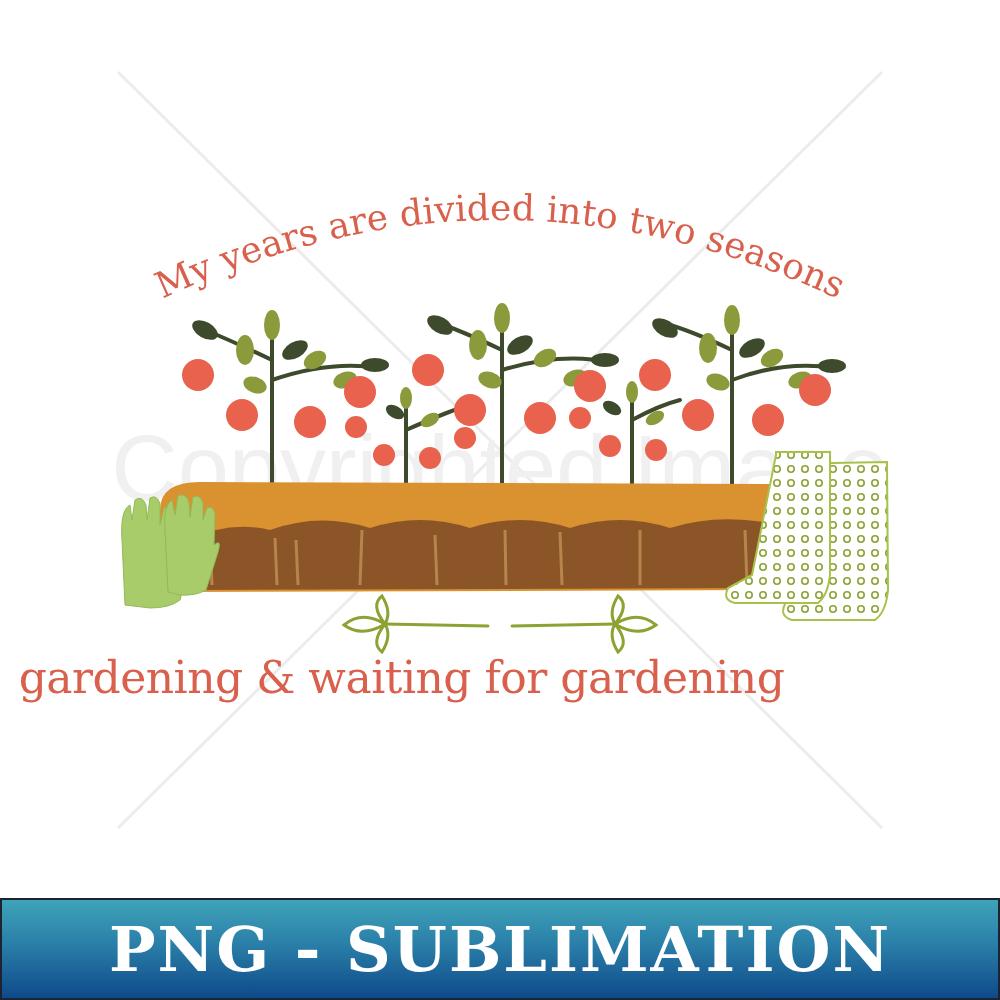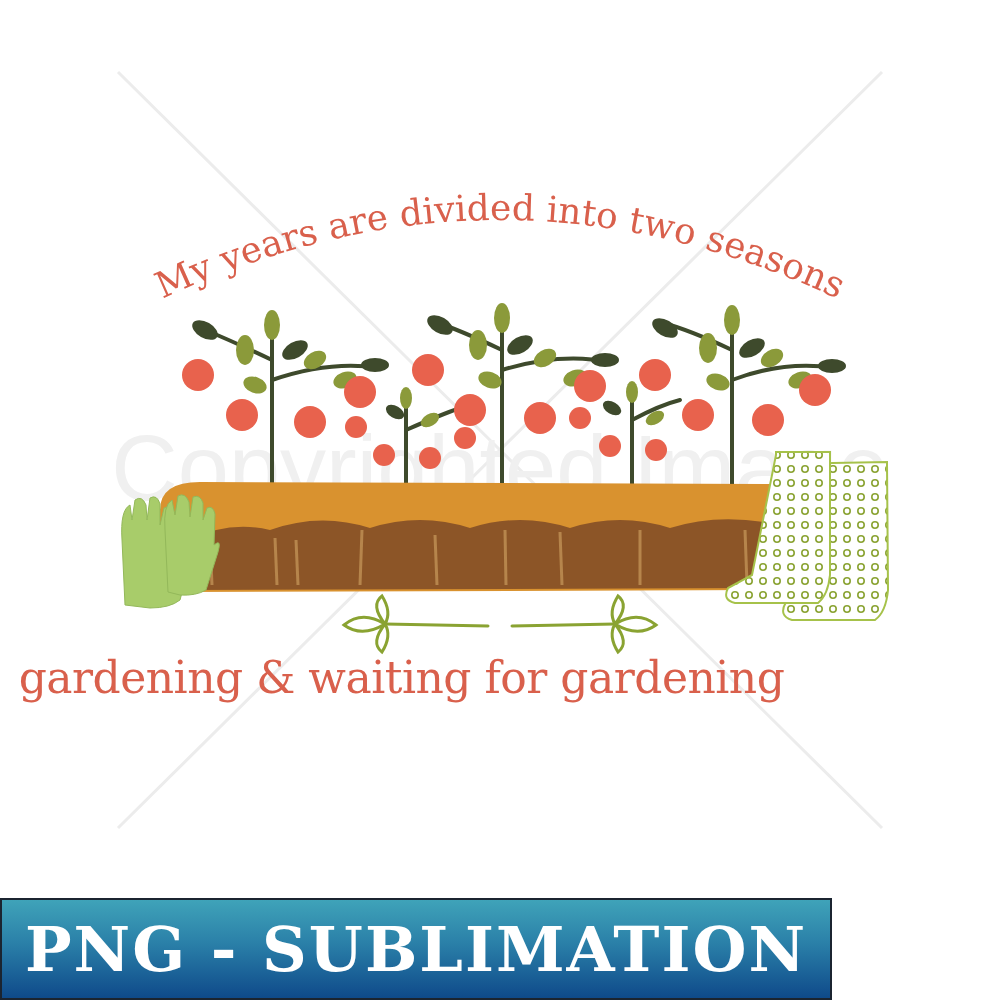--- a/index.html
+++ b/index.html
@@ -3,21 +3,21 @@
 <meta charset="utf-8">
 <style>
   html, body { margin: 0; padding: 0; }
   body { width: 1000px; height: 1000px; background: #ffffff; position: relative; overflow: hidden; font-family: "DejaVu Serif", serif; }
   #art { position: absolute; left: 0; top: 0; width: 1000px; height: 898px; }
   .watermark-lines line { stroke: #ececec; stroke-width: 3; }
   .watermark-text { font-family: "Liberation Sans", sans-serif; font-size: 92px; fill: #f0f0f0; }
   .arc-title { font-family: "DejaVu Serif", serif; font-size: 36px; fill: #d9604c; }
   .subtitle { position: absolute; left: 0; width: 803px; top: 652px; text-align: center;
     font-family: "DejaVu Serif", serif; font-size: 44px; color: #d9604c; letter-spacing: -0.5px; }
-  .banner { position: absolute; left: 0; top: 898px; width: 832px; height: 102px;
+  .banner { position: absolute; left: 0; top: 898px; width: 1000px; height: 102px;
     background: linear-gradient(to bottom, #3fa3b9 0%, #2a7fa8 45%, #0f4a8a 100%);
     border: 2px solid #1b2430; box-sizing: border-box; display: flex; align-items: center; justify-content: center; }
   .banner-text { color: #ffffff; font-family: "DejaVu Serif", serif; font-weight: bold; font-size: 62px; letter-spacing: 2px; }
 </style>
 </head>
 <body>
 
 <svg id="art" viewBox="0 0 1000 898" xmlns="http://www.w3.org/2000/svg">
   <defs>
     <path id="arcPath" d="M 120 320 Q 500 120 880 320" fill="none"></path>

